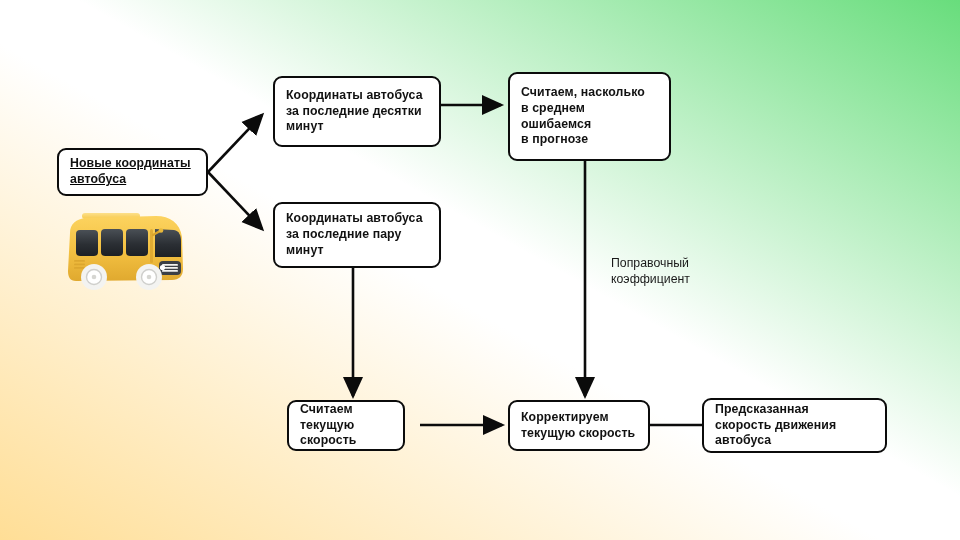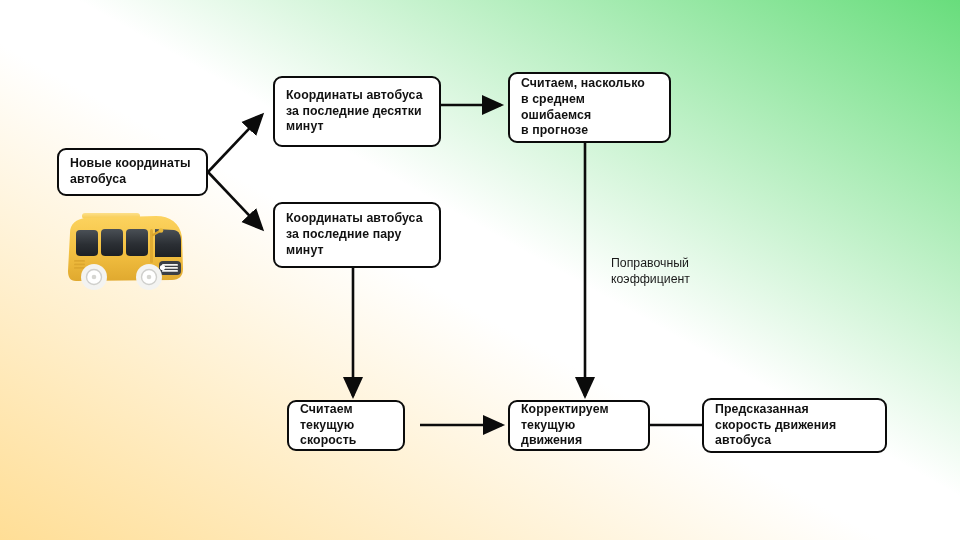--- a/index.html
+++ b/index.html
@@ -93,51 +93,51 @@
 
     <line x1="353" y1="267" x2="353" y2="396" stroke="#0b0b0b" stroke-width="2.6" marker-end="url(#ah)"></line>
 
     <line x1="585" y1="143" x2="585" y2="396" stroke="#0b0b0b" stroke-width="2.6" marker-end="url(#ah)"></line>
 
     <line x1="420" y1="425" x2="502" y2="425" stroke="#0b0b0b" stroke-width="2.6" marker-end="url(#ah)"></line>
 
     <line x1="650" y1="425" x2="730" y2="425" stroke="#0b0b0b" stroke-width="2.6" marker-end="url(#ah)"></line>
   </svg>
 
-  <div class="node" style="left:57px; top:148px; width:151px; height:48px;">
+  <div class="node" style="left:57px; top:148px; width:151px; height:48px;text-decoration:underline;">
     <span class="node-label">Новые координаты
 автобуса</span>
   </div>
 
   <div class="node" style="left:273px; top:76px; width:168px; height:71px;">
     <span class="node-label">Координаты автобуса
 за последние десятки
 минут</span>
   </div>
 
-  <div class="node" style="left:508px; top:72px; width:163px; height:71px;">
+  <div class="node" style="left:508px; top:72px; width:163px; height:89px;">
     <span class="node-label">Считаем, насколько
 в среднем ошибаемся
 в прогнозе</span>
   </div>
 
   <div class="node" style="left:273px; top:202px; width:168px; height:66px;">
     <span class="node-label">Координаты автобуса
 за последние пару
 минут</span>
   </div>
 
   <div class="node" style="left:287px; top:400px; width:118px; height:51px;">
     <span class="node-label">Считаем текущую
 скорость</span>
   </div>
 
   <div class="node" style="left:508px; top:400px; width:142px; height:51px;">
     <span class="node-label">Корректируем
-текущую движения</span>
+текущую скорость</span>
   </div>
 
   <div class="node" style="left:702px; top:398px; width:185px; height:55px;">
     <span class="node-label">Предсказанная
 скорость движения
 автобуса</span>
   </div>
 
   <div class="edge-label" style="left:611px; top:248px;margin-top:8px;">Поправочный
 коэффициент</div>

